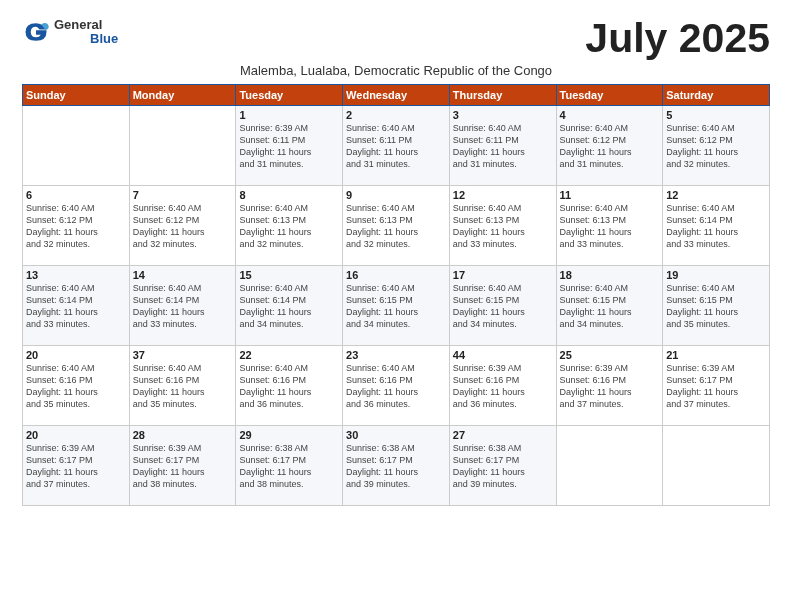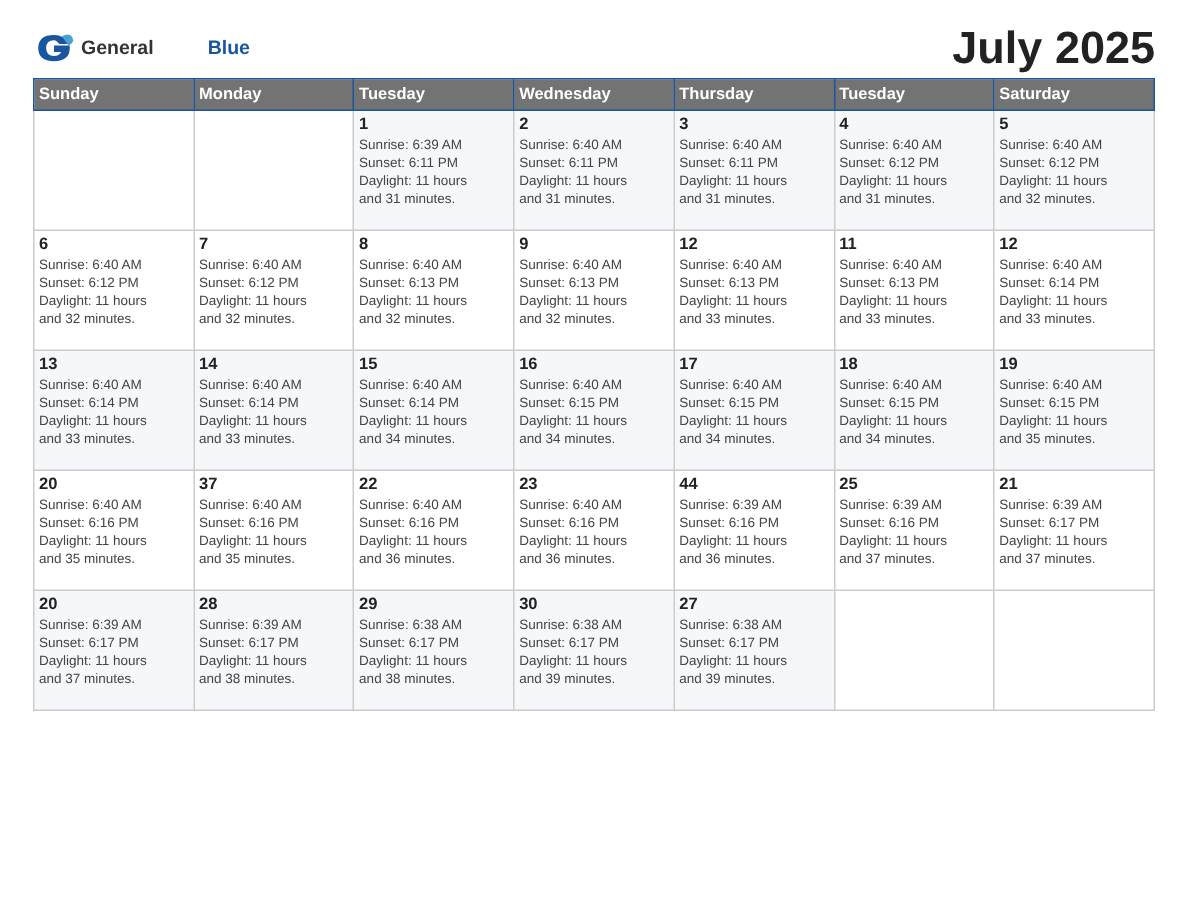--- a/index.html
+++ b/index.html
@@ -22,52 +22,52 @@
       align-items: flex-start;
       margin-bottom: 4px;
     }
     .logo {
       display: flex;
       align-items: center;
       gap: 4px;
     }
     .logo-text {
       display: flex;
-      flex-direction: row;
+      flex-direction: column;
       font-size: 13px;
       font-weight: bold;
       line-height: 1.1;
       color: #333;
     }
     .logo-text .general { color: #333; }
     .logo-text .blue { color: #1a56a0; padding-left: 36px; }
     .logo-icon {
       width: 28px;
       height: 28px;
     }
     .month-title {
-      font-size: 30px;
+      font-size: 41px;
       font-weight: bold;
       color: #222;
       text-align: center;
       line-height: 1;
     }
     .subtitle {
       text-align: center;
       font-size: 13px;
       color: #333;
       margin-bottom: 6px;
     }
     table {
       width: 100%;
       border-collapse: collapse;
       table-layout: fixed;
     }
     thead th {
-      background: #737373;
+      background: #c2410c;
       color: #fff;
       font-size: 11px;
       font-weight: bold;
       padding: 4px 3px;
       text-align: left;
       border: 1px solid #1a56a0;
     }
     tbody td {
       border: 1px solid #ccc;
       vertical-align: top;
@@ -106,20 +106,21 @@
         <path d="M4 16 Q4 6 16 6 Q24 6 27 13 L20 13 Q18 10 16 10 Q10 10 10 16 Q10 22 16 22 Q20 22 21.5 19 L16 19 L16 14 L28 14 L28 16 Q28 26 16 26 Q4 26 4 16Z" fill="#1a56a0"></path>
         <path d="M22 7 Q28 4 30 8 Q32 12 27 14Z" fill="#4a9fd4"></path>
       </svg>
       <div class="logo-text">
         <span class="general">General</span>
         <span class="blue">Blue</span>
       </div>
     </div>
     <div class="month-title">July 2025</div>
   </div>
+  <div class="subtitle">Malemba, Lualaba, Democratic Republic of the Congo</div>
   <table>
     <thead>
       <tr>
       <th>Sunday</th>
           <th>Monday</th>
           <th>Tuesday</th>
           <th>Wednesday</th>
           <th>Thursday</th>
           <th>Tuesday</th>
           <th>Saturday</th>

